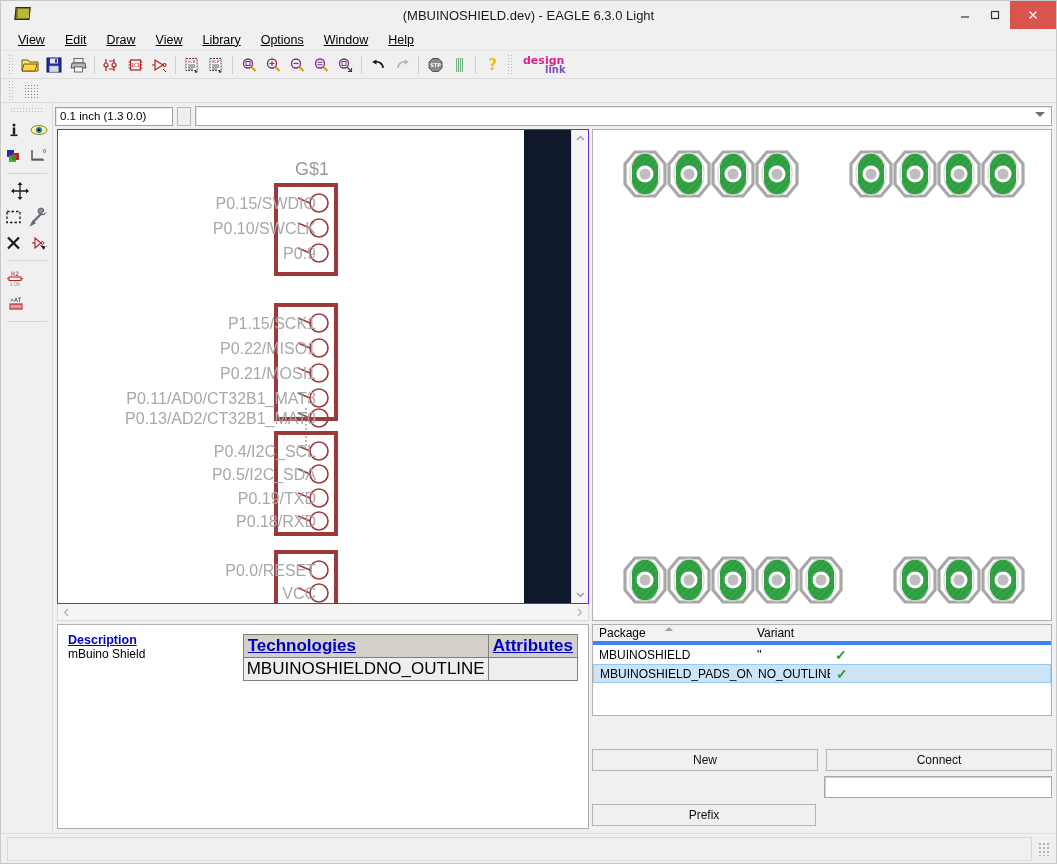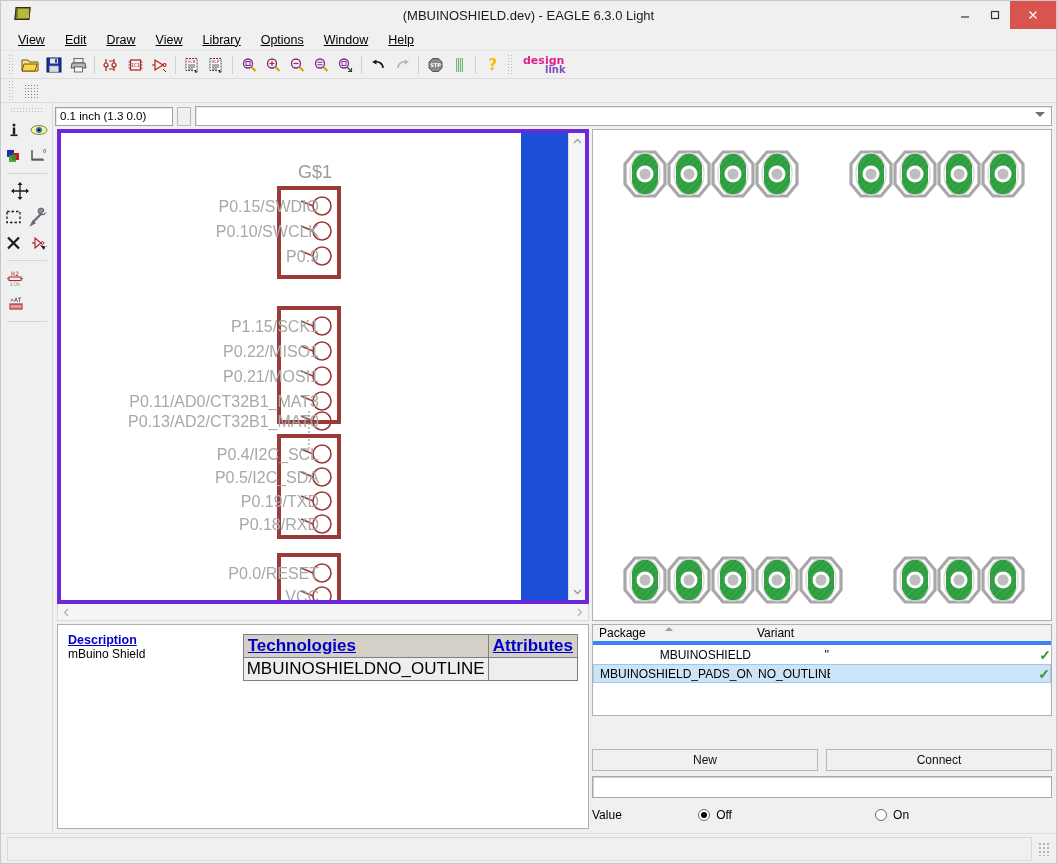--- a/index.html
+++ b/index.html
@@ -186,22 +186,22 @@
   .panes { flex: 1; display: flex; min-height: 0; gap: 3px; padding: 2px 4px 0 4px; }
 
   
   .sch-pane {
     width: 532px; min-width: 532px;
     display: flex; flex-direction: column;
     min-height: 0;
   }
   .sch-canvas-wrap {
     flex: 1; display: flex; min-height: 0;
-    border: 4px solid #6d28d9;
-    background: #1d4ed8;
+    border: 1px solid #6d28d9;
+    background: #0f172a;
     gap: 47px;
   }
   .sch-canvas {
     flex: 1; position: relative; overflow: hidden; background: #fff;
   }
   .vscroll {
     width: 17px; min-width: 17px;
     background: #f5f5f5;
     border-left: 1px solid #dcdcdc;
     display: flex; flex-direction: column; justify-content: space-between;
@@ -274,21 +274,21 @@
     width: 0; height: 0;
     border-left: 4px solid transparent;
     border-right: 4px solid transparent;
     border-bottom: 4px solid #a0a0a0;
   }
   .col-pkg { width: 158px; }
   .col-var { width: 78px; }
   .col-chk { flex: 1; }
   .pkg-row {
     display: flex; height: 19px; align-items: center;
-    font-size: 12px; color: #000; text-align: right;
+    font-size: 12px; color: #000;
   }
   .pkg-row.sel { background: #cce4f7; border: 1px solid #99c9ef; height: 19px; }
   .pkg-row .col { padding-left: 6px; overflow: hidden; white-space: nowrap; }
   .check { color: #2e9b2e; font-size: 14px; font-weight: bold; }
 
   .btn-row { display: flex; gap: 8px; }
   .btn {
     flex: 1; height: 22px;
     background: #f0f0f0; border: 1px solid #b5b5b5;
     display: flex; align-items: center; justify-content: center;
@@ -853,20 +853,21 @@
               <div class="col col-chk check">✓</div>
             </div>
           </div>
 
           <div class="btn-row">
             <div class="btn">New</div>
             <div class="btn">Connect</div>
           </div>
 
           <div class="btn-row">
+            <div class="btn">Prefix</div>
             <input class="txtfield" type="text" value="" style="">
           </div>
 
           <div class="value-row">
             <div class="value-label">Value</div>
             <div class="radio-wrap">
               <div class="radio">
                   <div class="dot"></div>
                 </div>
               <span>Off</span>

